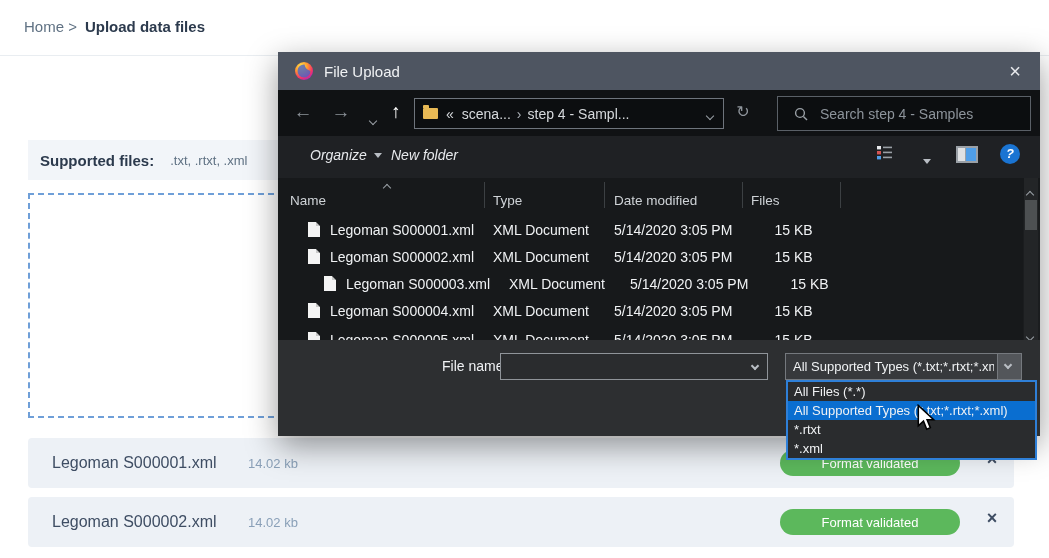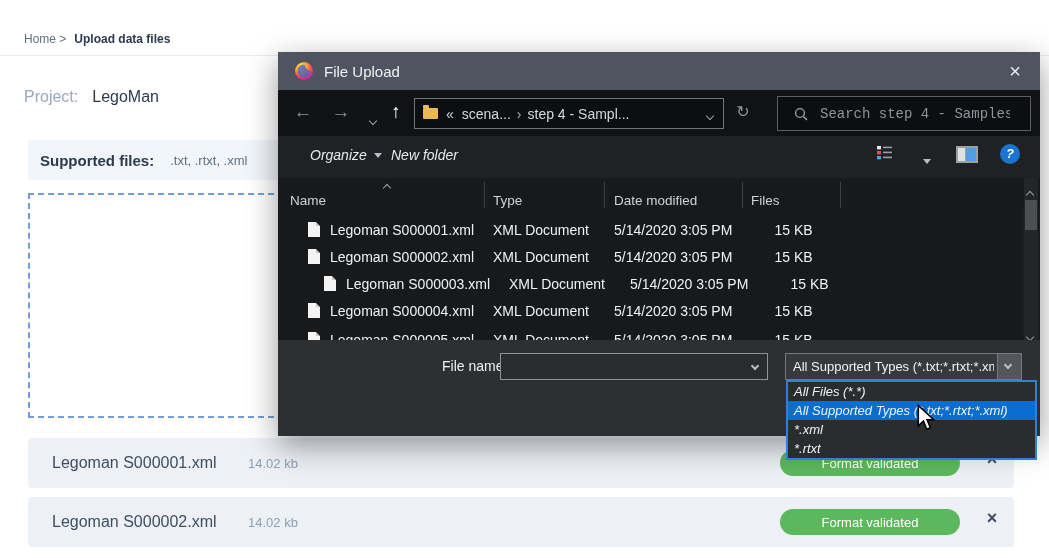--- a/index.html
+++ b/index.html
@@ -1,20 +1,20 @@
 <!DOCTYPE html>
 <html><head>
 <meta charset="utf-8">
 <style>
   * { margin:0; padding:0; box-sizing:border-box; }
   body { font-family:"Liberation Sans", sans-serif; background:#fff; }
   #stage { position:relative; width:1049px; height:558px; background:#fff; overflow:hidden; }
 
   
-  .breadcrumb { position:absolute; left:24px; top:32px; font-size:12px; color:#5f7183; }
+  .breadcrumb { position:absolute; left:24px; top:18px; font-size:15px; color:#5f7183; }
   .breadcrumb .crumb-current { color:#2c3a4d; font-weight:700; margin-left:8px; }
   .page-divider { position:absolute; left:0; top:55px; width:1049px; height:1px; background:#e9edf1; }
   .project-row { position:absolute; left:24px; top:88px; font-size:16px; }
   .project-label { color:#9aa9bc; }
   .project-name { color:#2c3a4d; margin-left:14px; }
   .supported-bar { position:absolute; left:28px; top:140px; width:986px; height:40px; background:#f2f5f9; display:flex; align-items:center; }
   .supported-label { font-weight:700; color:#2c3a4d; font-size:15px; margin-left:12px; }
   .supported-types { color:#5f7183; font-size:13px; margin-left:16px; }
   .dropzone { position:absolute; left:28px; top:193px; width:986px; height:225px; border:2px dashed #6f9fd8; }
   .upload-card { position:absolute; left:28px; width:986px; height:50px; background:#edf1f6; border-radius:4px; }
@@ -36,21 +36,21 @@
   .nav-hist { left:80px; top:15px; }
   .nav-up { left:103px; color:#ffffff; }
   .addressbar { position:absolute; left:136px; top:8px; width:310px; height:31px; background:#0c0e10; border:1px solid #6e747c; display:flex; align-items:center; font-size:14px; color:#d6d9dc; }
   .addr-folder { width:15px; height:11px; background:#e8b955; border-radius:1px; position:relative; margin:0 8px 0 8px; }
   .addr-folder::before { content:""; position:absolute; left:0; top:-3px; width:6px; height:3px; background:#e8b955; border-radius:1px 1px 0 0; }
   .addr-sep { margin:0 6px; color:#aeb3b9; }
   .addr-chev { position:absolute; right:10px; }
   .nav-refresh { left:450px; font-size:16px; }
   .searchbox { position:absolute; left:499px; top:6px; width:254px; height:35px; background:#0c0e10; border:1px solid #5a6067; display:flex; align-items:center; }
   .searchbox svg { margin-left:16px; }
-  .searchbox input { background:transparent; border:none; outline:none; color:#c9ced3; font-size:14px; margin-left:12px; width:190px; font-family:Liberation Mono, monospace; }
+  .searchbox input { background:transparent; border:none; outline:none; color:#c9ced3; font-size:14px; margin-left:12px; width:190px; font-family:Liberation Sans, sans-serif; }
   .searchbox input::placeholder { color:#8d949b; opacity:1; }
 
   .toolbarrow { position:absolute; left:0; top:84px; width:762px; height:42px; background:#1f2124; }
   .tool-item { position:absolute; top:11px; color:#e8eaed; font-size:14px; cursor:pointer;font-style:italic; }
   .organize { left:32px; }
   .tri-down { display:inline-block; margin-left:7px; vertical-align:2px; border-left:4px solid transparent; border-right:4px solid transparent; border-top:5px solid #b9bec4; }
   .newfolder { left:113px; }
   .view-btn { left:598px; top:9px; } .view-chev { left:638px; top:17px; }
   .pane-btn { left:678px; top:10px; }
   .help-btn { left:722px; top:8px; width:20px; height:20px; border-radius:50%; background:#1a74d2; color:#fff; font-size:13px; font-weight:700; text-align:center; line-height:20px; }
@@ -82,39 +82,36 @@
   .fn-label { position:absolute; left:164px; top:18px; color:#f0f2f4; font-size:14px; }
   .fn-combo { position:absolute; left:222px; top:13px; width:268px; height:27px; background:#2a2c2e; border:1px solid #8f9499; }
   .fn-combo input { width:230px; height:100%; background:transparent; border:none; outline:none; color:#eee; font-size:13px; padding-left:6px; font-family:"Liberation Sans",sans-serif; }
   .fn-combo .chev { position:absolute; right:9px; top:9px; }
   .ft-combo { position:absolute; left:507px; top:13px; width:237px; height:27px; background:#37393c; border:1px solid #75797e; color:#f0f2f4; font-size:13px; line-height:25px; cursor:pointer; }
   .ft-value { display:block; padding-left:7px; width:208px; overflow:hidden; white-space:nowrap; }
   .ft-chevbox { position:absolute; right:0; top:0; width:24px; height:25px; background:#53565a; border-left:1px solid #75797e; }
   .ft-chevbox .chev { position:absolute; left:7px; top:8px; }
 
   
-  .ft-dropdown { position:absolute; left:786px; top:380px; width:251px; background:#2a2c2e; border:2px solid #2f80d8; z-index:50;font-style:italic; }
+  .ft-dropdown { position:absolute; left:786px; top:380px; width:251px; background:#2a2c2e; border:2px solid #2f80d8; z-index:50; }
   .ft-option { height:19px; line-height:19px; padding-left:6px; color:#f0f2f4; font-size:13px; white-space:nowrap; overflow:hidden; cursor:pointer; }
   .ft-option.selected { background:#0a6ed0; }
 
   .cursor { position:absolute; left:916px; top:404px; z-index:60; pointer-events:none; }
 </style>
 </head>
 <body>
 
 <div id="stage">
 
   <div class="breadcrumb">
     <span>Home &gt;</span><span class="crumb-current">Upload data files</span>
   </div>
   <div class="page-divider"></div>
 
-  <div class="project-row">
-    <span class="project-label">Project:</span><span class="project-name">LegoMan</span>
-  </div>
 
   <div class="supported-bar">
     <span class="supported-label">Supported files:</span>
     <span class="supported-types">.txt, .rtxt, .xml</span>
   </div>
 
   <div class="dropzone"></div>
 
   <div class="upload-card" style="top:438px;">
     <span class="file-name">Legoman S000001.xml</span>
@@ -267,21 +264,21 @@
         <span class="ft-chevbox">
             <span class="chev down"></span>
           </span>
       </div>
     </div>
   </div>
 
   <div class="ft-dropdown">
     <div class="ft-option">All Files (*.*)</div>
     <div class="ft-option selected">All Supported Types (*.txt;*.rtxt;*.xml)</div>
+    <div class="ft-option">*.rtxt</div>
     <div class="ft-option">*.xml</div>
-    <div class="ft-option">*.rtxt</div>
   </div>
 
   <svg class="cursor" width="20" height="28" viewBox="0 0 13 20">
     <path d="M1 1 L1 15.5 L4.7 12.2 L7 18 L9.6 16.9 L7.3 11.2 L12 11.2 Z" fill="#ffffff" stroke="#000000" stroke-width="1.1"></path>
   </svg>
 
 </div>
 
 </body></html>

